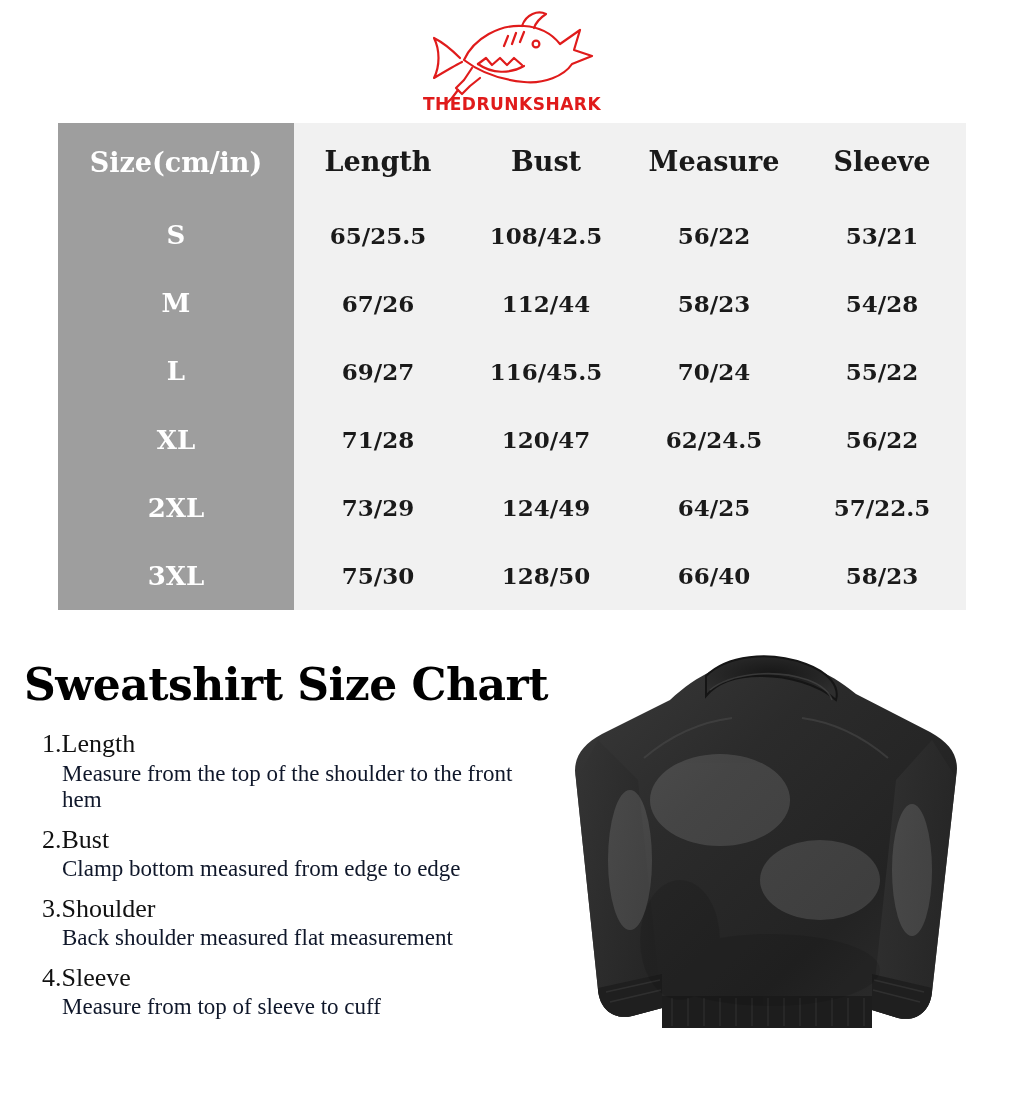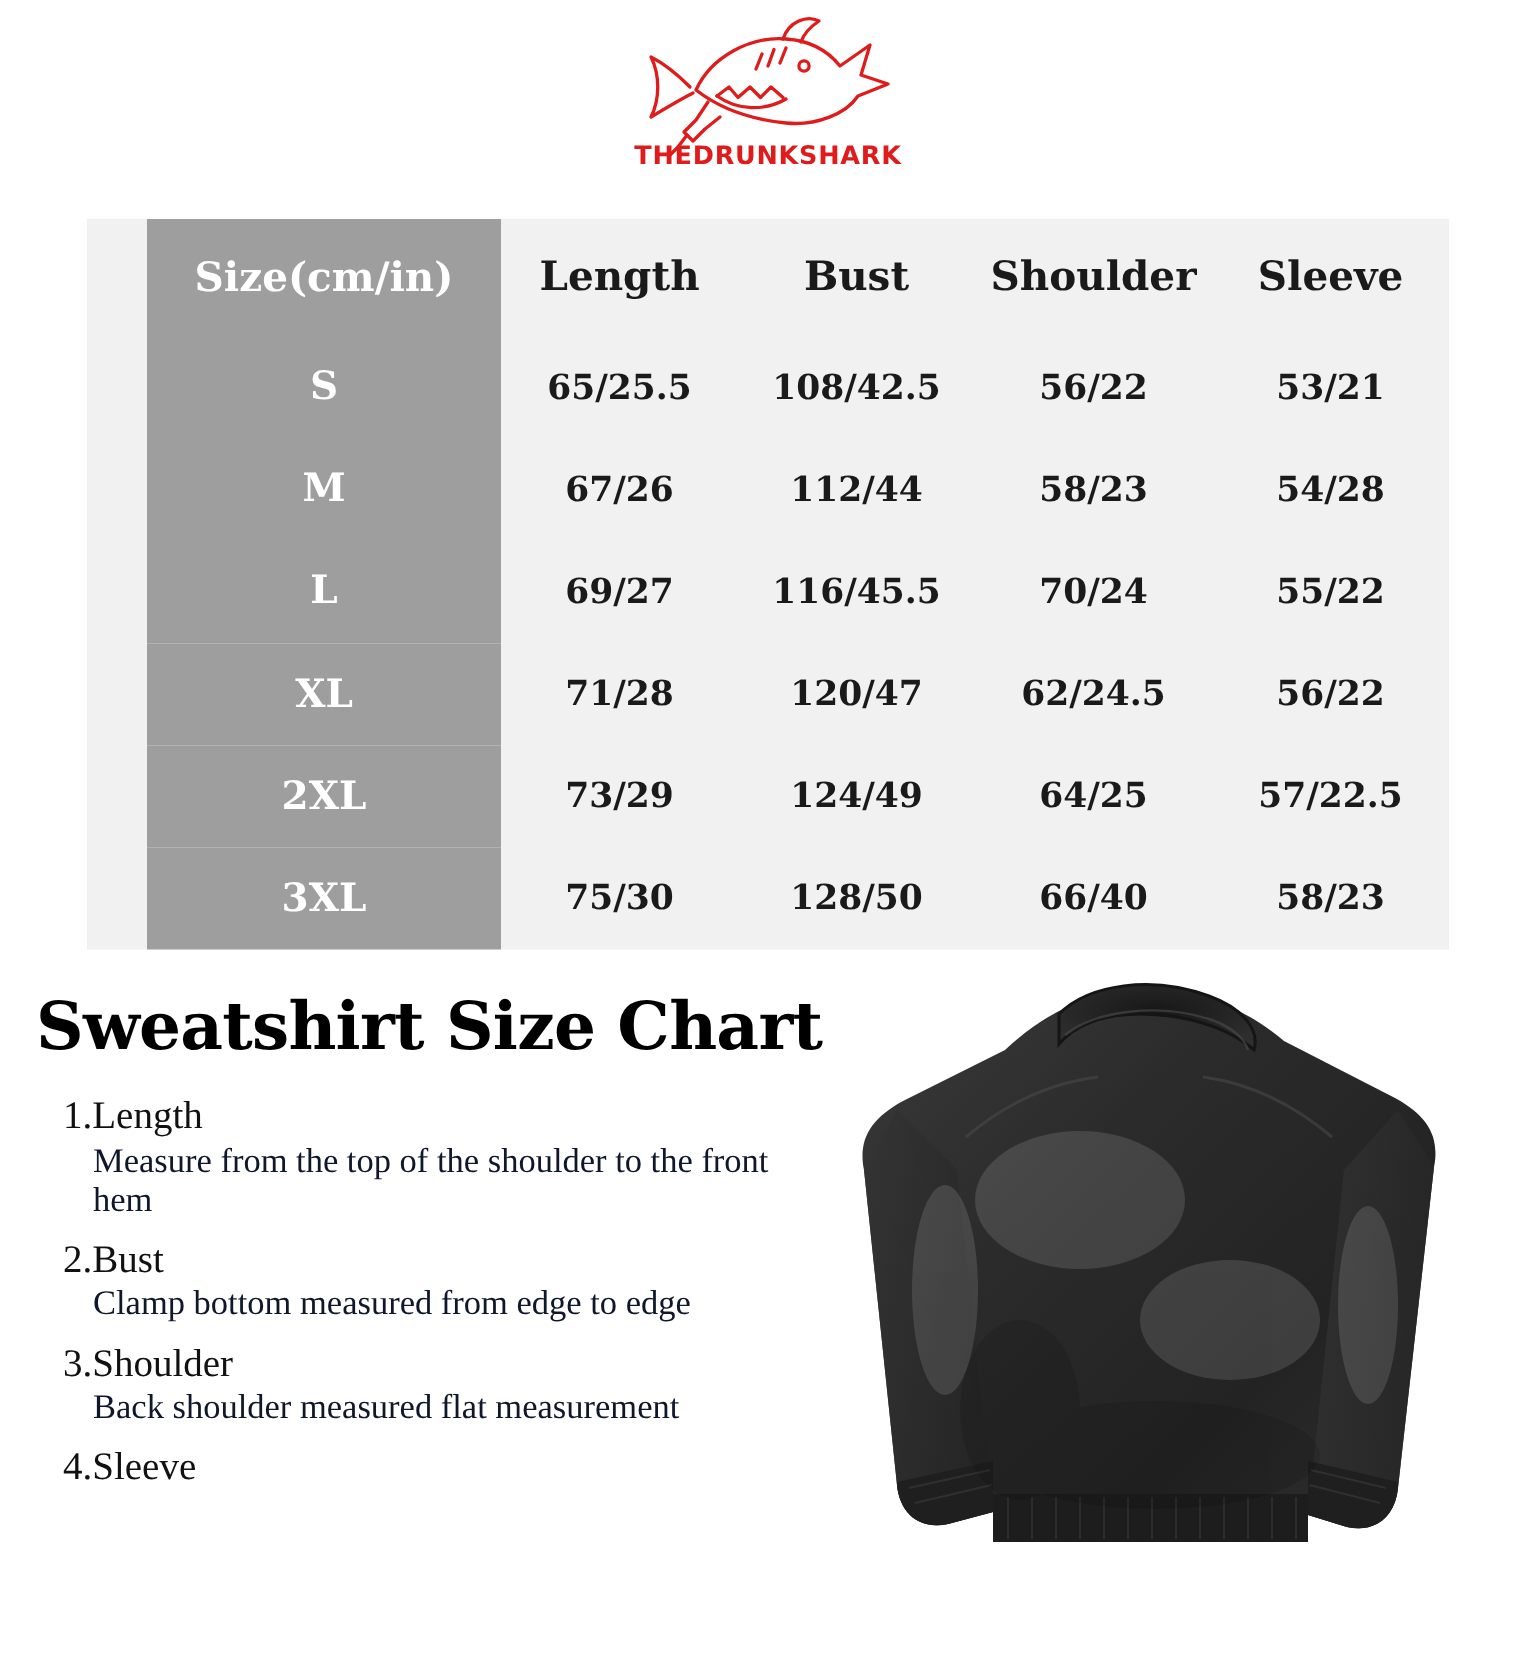--- a/index.html
+++ b/index.html
@@ -44,25 +44,24 @@
     font-family: "DejaVu Sans", sans-serif;
     font-weight: bold;
     font-size: 17px;
     letter-spacing: 0.5px;
   }
 
   
   .table-wrap {
     position: absolute;
     left: 58px;
-    top: 146px;
+    top: 123px;
     width: 908px;
     height: 487px;
     background: #f1f1f1;
-    padding-left: 40px;
   }
   table.size-table {
     width: 100%;
     height: 100%;
     border-collapse: collapse;
     table-layout: fixed;
   }
   table.size-table th,
   table.size-table td {
     text-align: center;
@@ -168,21 +167,21 @@
     </div>
   </div>
 
   <div class="table-wrap">
     <table class="size-table">
       <tbody>
           <tr class="head-row">
         <th class="corner">Size(cm/in)</th>
         <th class="colhead">Length</th>
         <th class="colhead">Bust</th>
-        <th class="colhead">Shoulder</th>
+        <th class="colhead">Measure</th>
         <th class="colhead">Sleeve</th>
       </tr>
 
       <tr class="body-row">
         <td class="sizecell">S</td>
         <td class="val">65/25.5</td>
         <td class="val">108/42.5</td>
         <td class="val">56/22</td>
         <td class="val">53/21</td>
       </tr>
@@ -243,20 +242,21 @@
       <div class="item-desc">Clamp bottom measured from edge to edge</div>
     </div>
 
     <div class="item">
       <div class="item-head">3.Shoulder</div>
       <div class="item-desc">Back shoulder measured flat measurement</div>
     </div>
 
     <div class="item">
       <div class="item-head">4.Sleeve</div>
+      <div class="item-desc">Measure from top of sleeve to cuff</div>
     </div>
   </div>
 
   <div class="shirt-wrap">
     <svg width="500" height="450" viewBox="0 0 500 450">
       <defs>
         <linearGradient id="fabric" x1="0" y1="0" x2="1" y2="1">
           <stop offset="0%" stop-color="#3a3a3a"></stop>
           <stop offset="35%" stop-color="#2b2b2b"></stop>
           <stop offset="70%" stop-color="#232323"></stop>

